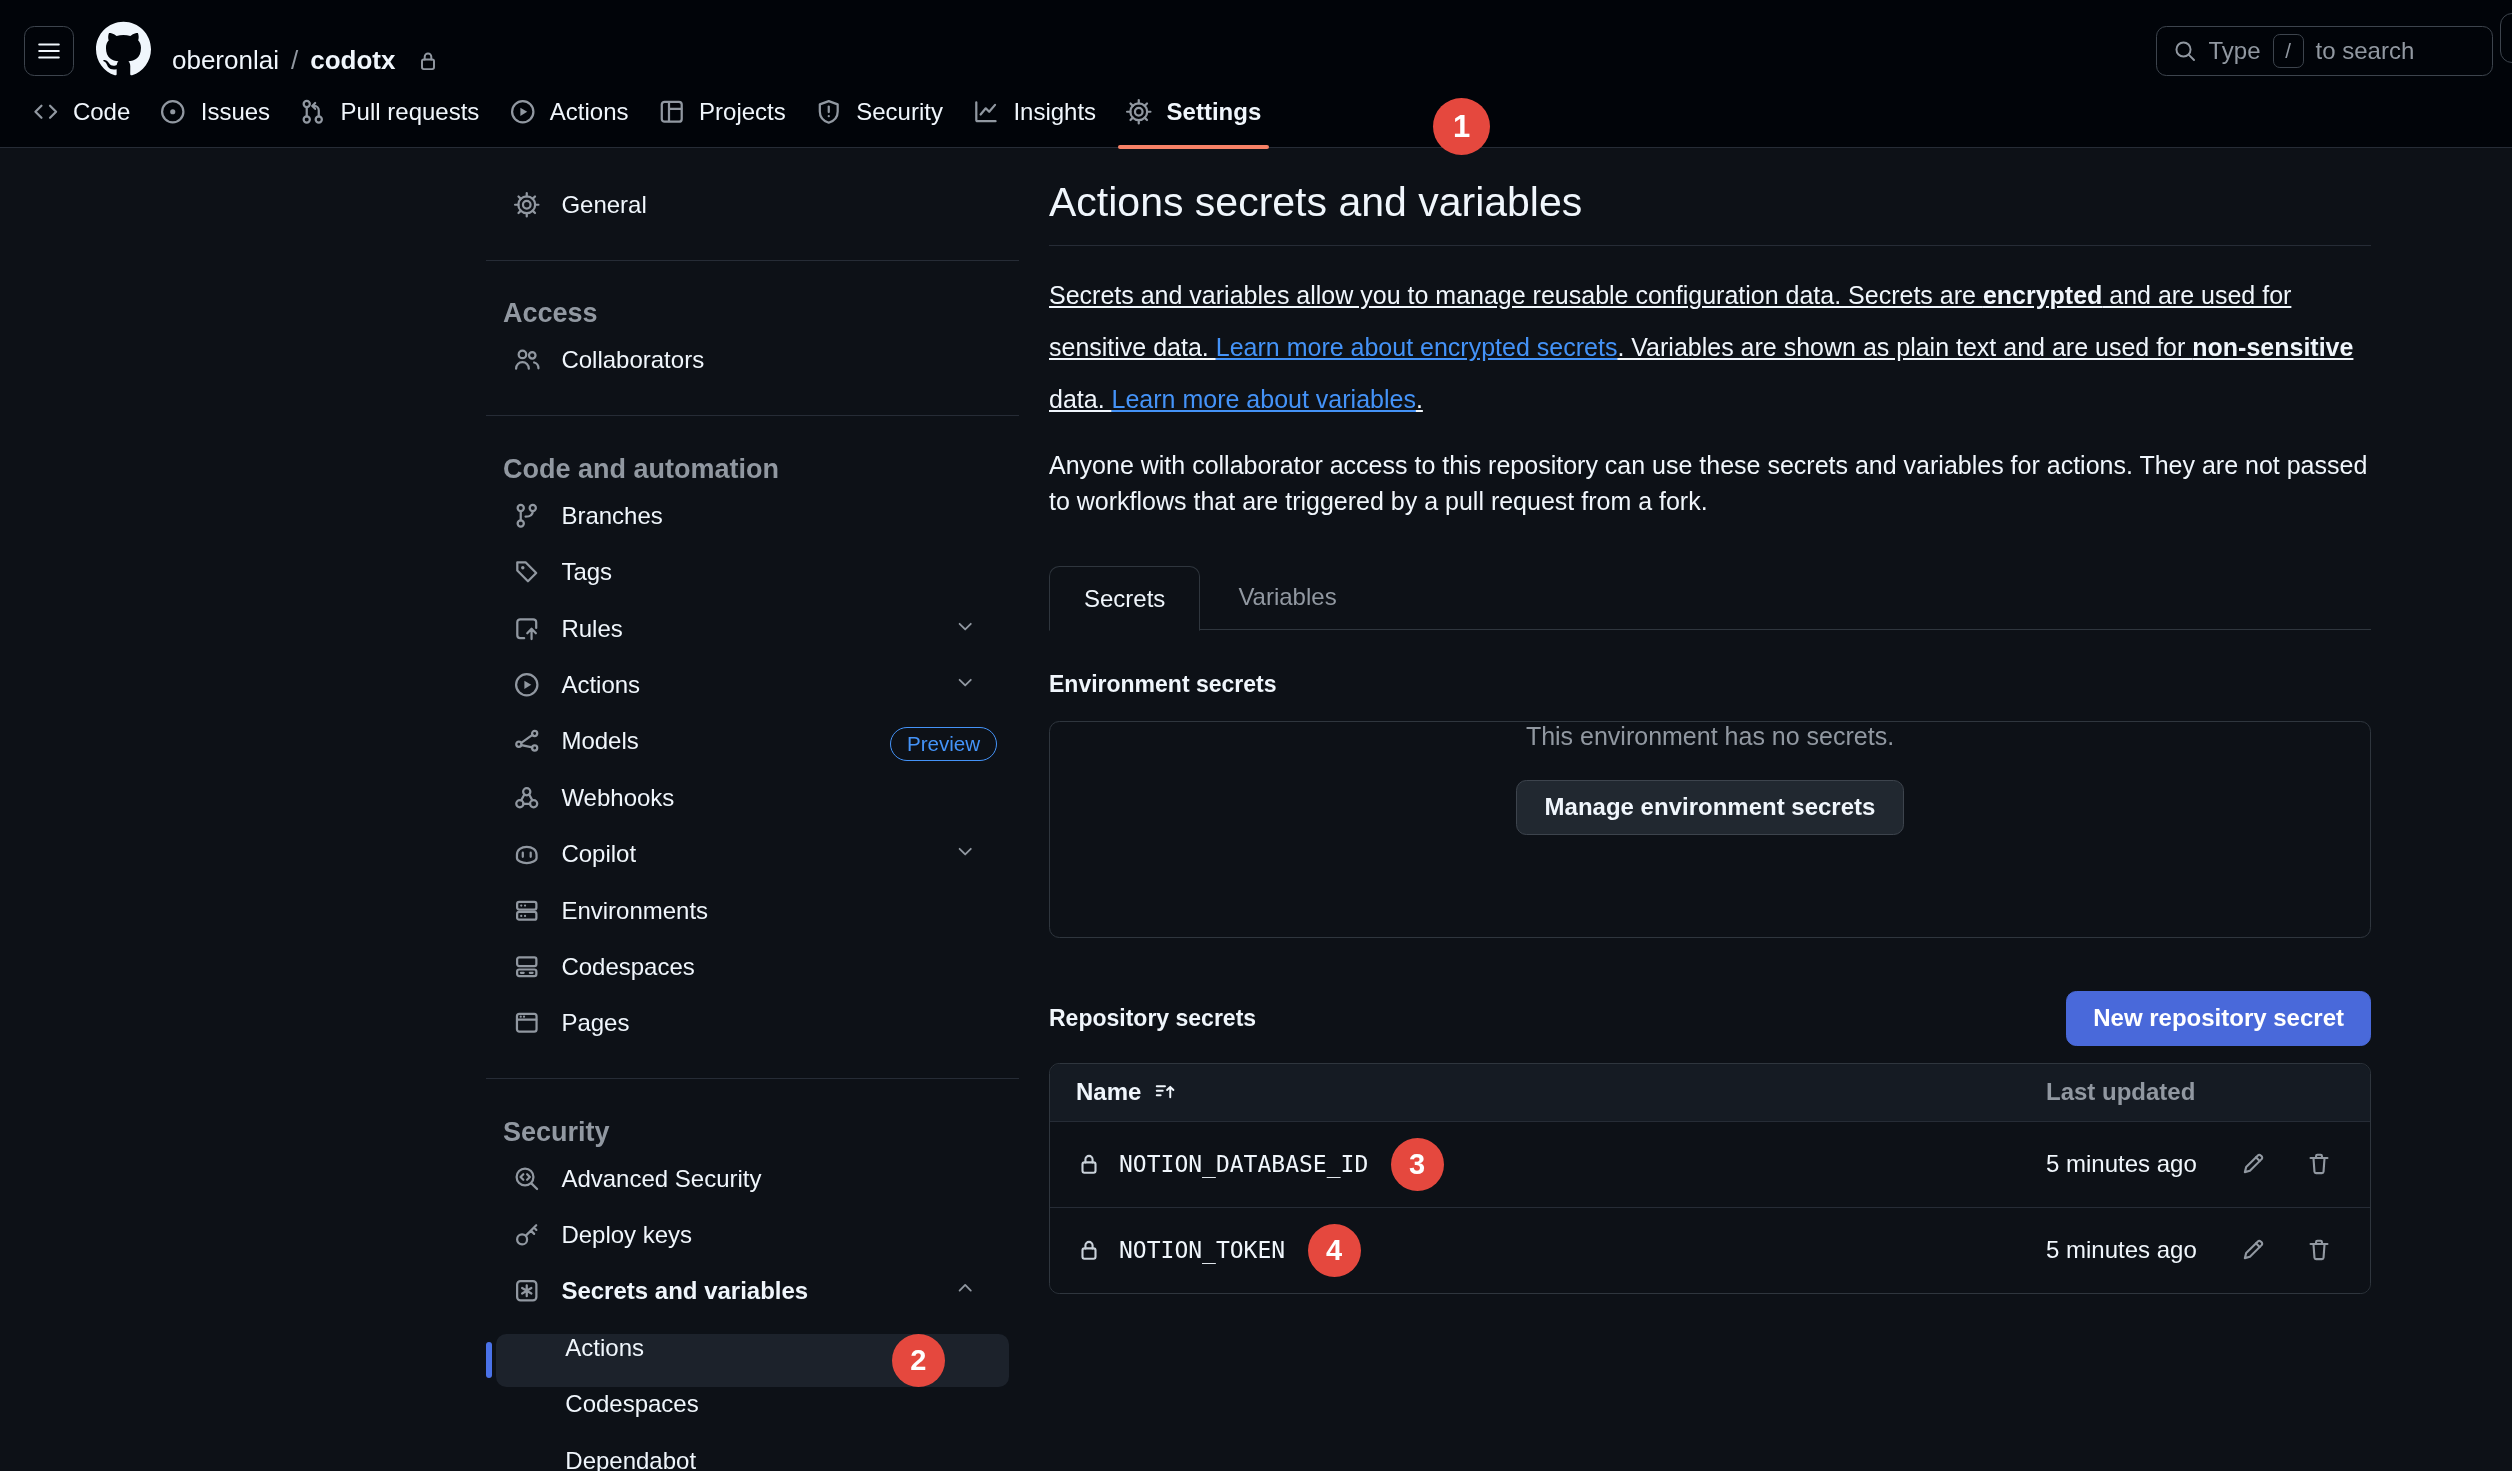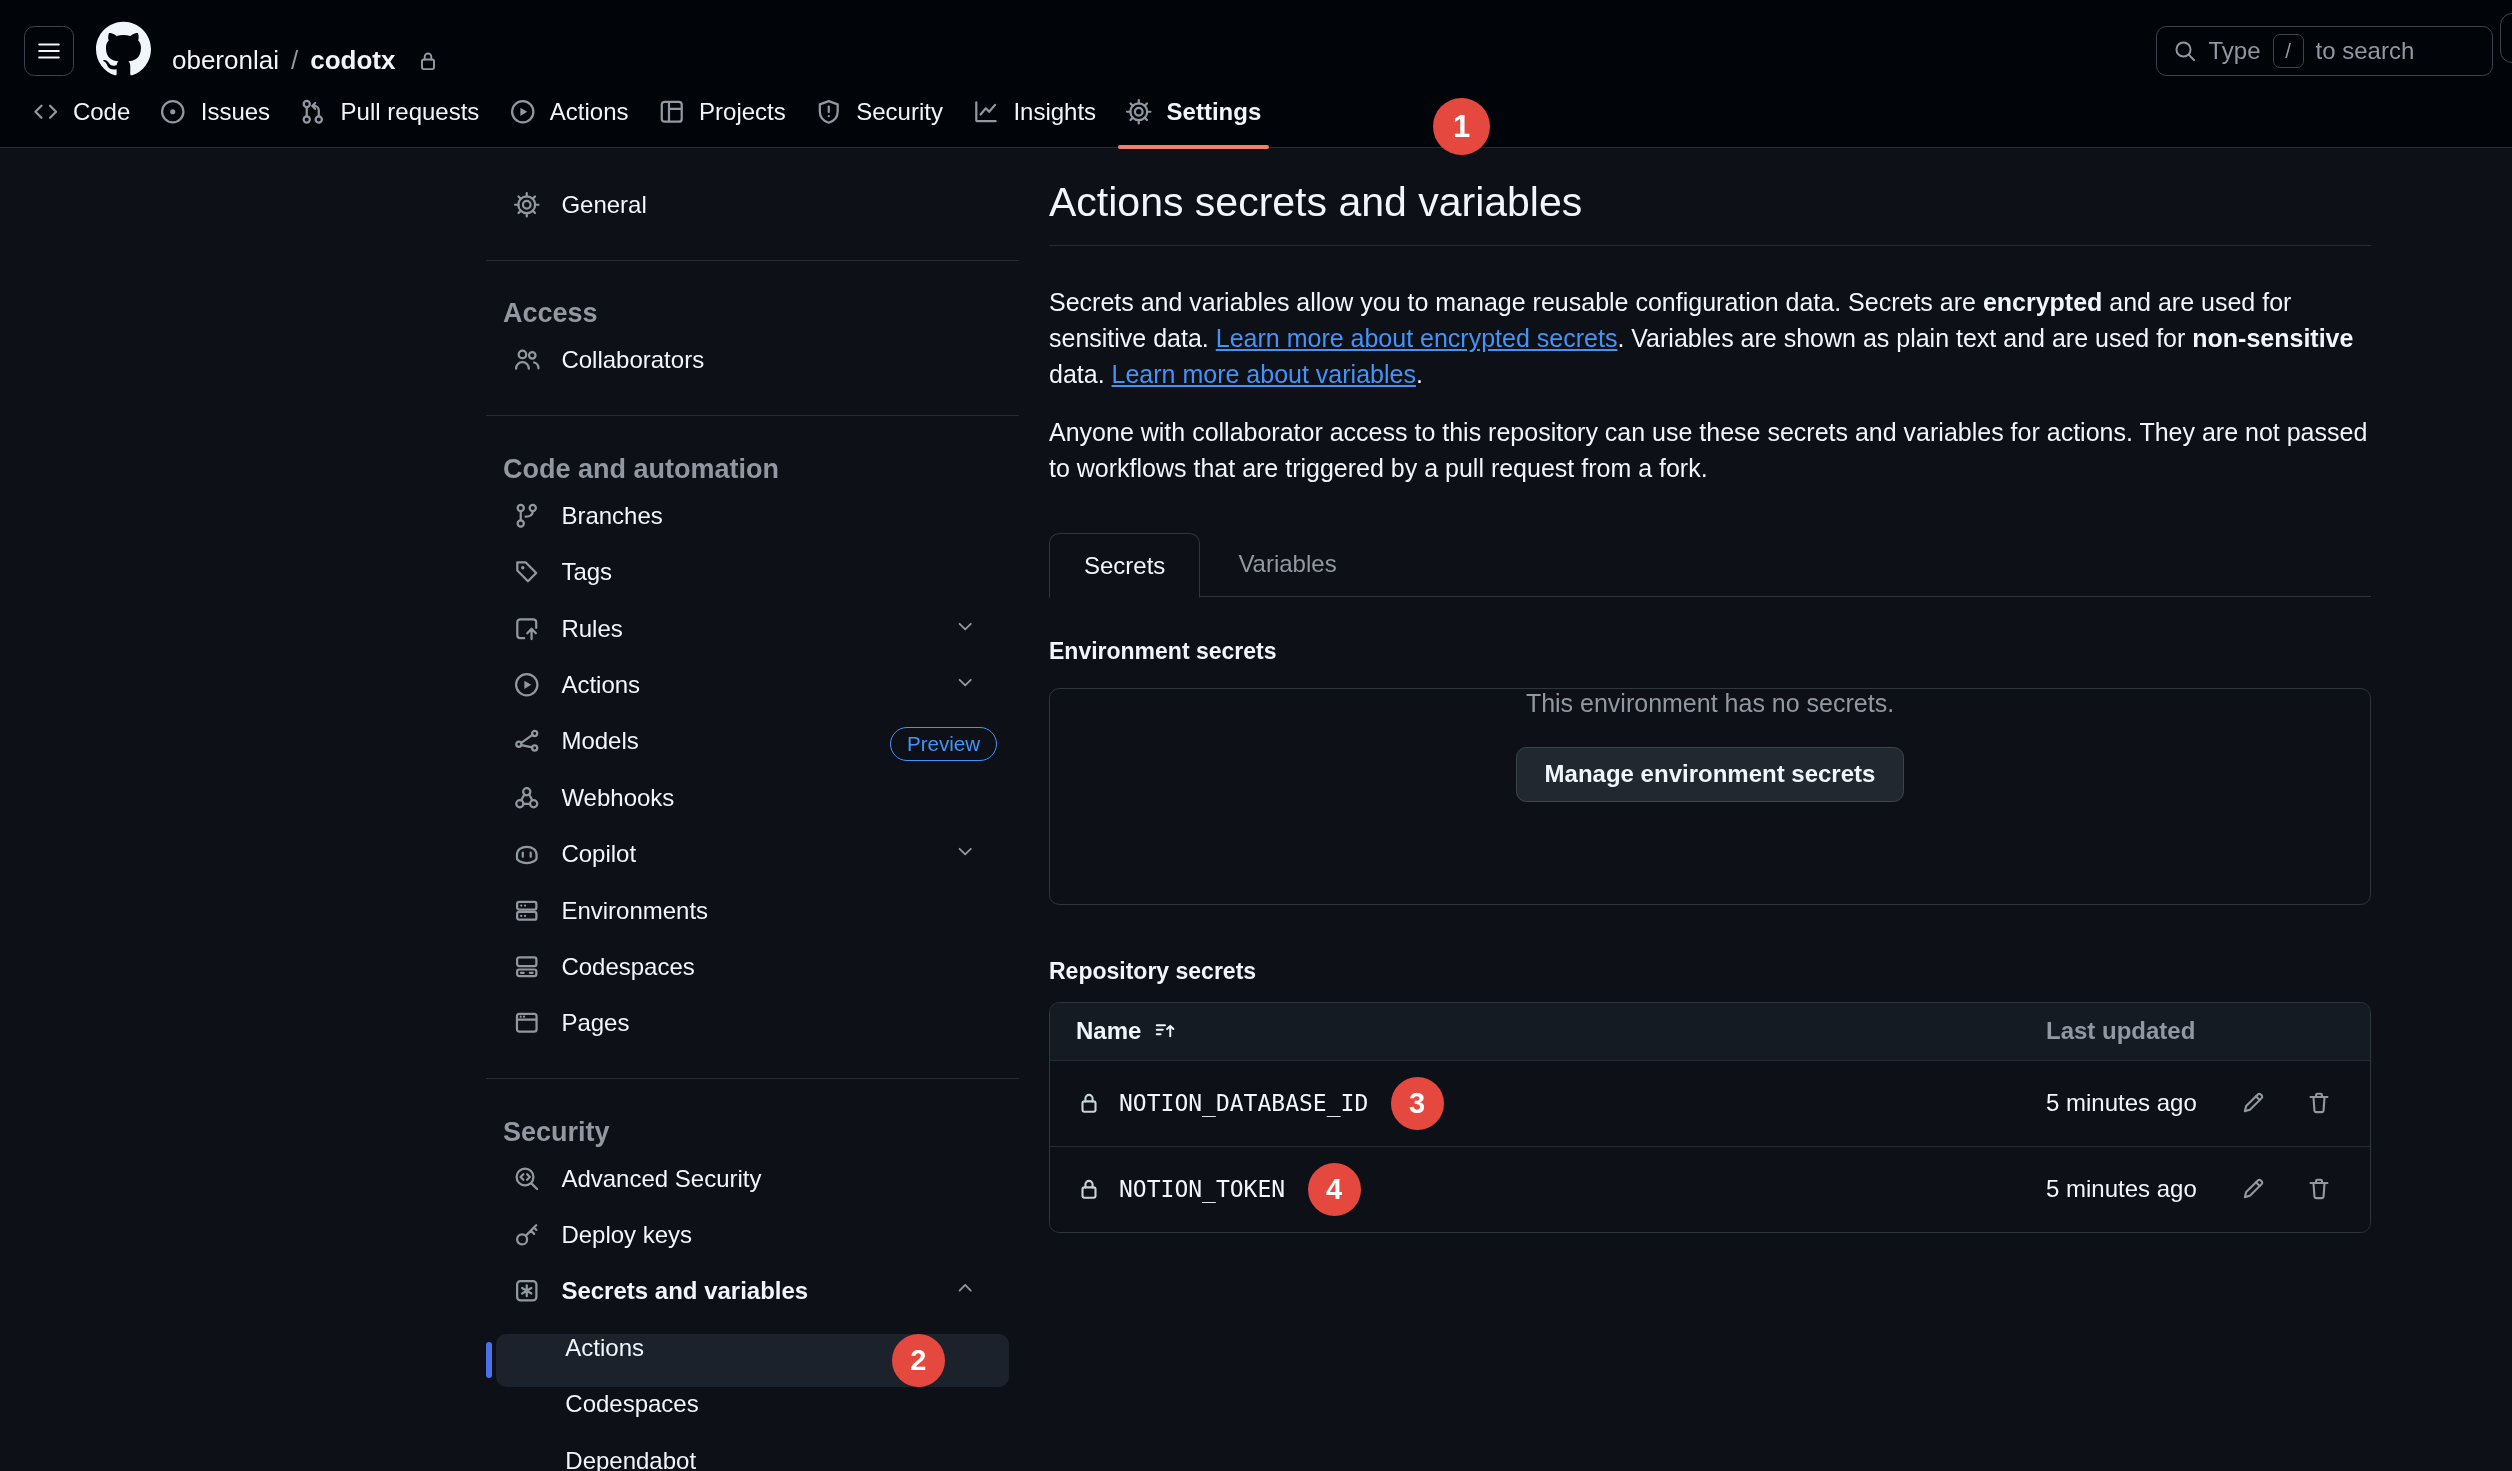--- a/index.html
+++ b/index.html
@@ -57,21 +57,21 @@
   .srow.sel::before { content:""; position:absolute; left:-10.3px; top:8.6px; width:6px; height:36px; border-radius:5.2px; background:#4a72e8; }
   .sdivider { border:none; border-top:1.7px solid #262c36; margin:15.5px 0; }
   .ssection { font-size:27px; font-weight:600; color:#9198a1; padding:22.4px 0 17px 17px; }
   .pill { margin-left:auto; border:1.7px solid #4493f8; color:#4493f8; border-radius:859px; font-size:20.6px;
     padding:4.3px 15.5px; line-height:1.1; }
   .ann-side { position:absolute; right:64px; top:0; }
 
   
   .content { flex:1; padding-top:28px; min-width:0; }
   .page-title { font-size:41px; font-weight:400; line-height:52px; padding-bottom:17px; border-bottom:1.7px solid #262c36; }
-  .intro { margin-top:38px; font-size:25px; line-height:36px; }
+  .intro { margin-top:23px; font-size:25px; line-height:52px;text-decoration:underline; }
   .note { margin-top:22.4px; font-size:25px; line-height:36px; }
   .link { color:#4493f8; text-decoration:underline; cursor:pointer; }
   strong { font-weight:700; }
 
   .tabnav { margin-top:45px; display:flex; align-items:flex-end; border-bottom:1.7px solid #2f363e; }
   .tab { height:65px; display:flex; align-items:center; padding:0 34px; font-size:24px; cursor:pointer; }
   .tab.active { color:#f0f6fc; border:1.7px solid #2f363e; border-bottom:1.7px solid #0d1117; margin-bottom:-1.7px;
     border-radius:10.3px 10.3px 0 0; background:#0d1117; }
   .tab.inactive { color:#9198a1; padding:0 38px; }
 
@@ -374,20 +374,21 @@
     </div>
 
     <h3 class="h3 env-heading">Environment secrets</h3>
     <div class="env-box">
       <div class="env-empty">This environment has no secrets.</div>
       <button class="btn btn-default">Manage environment secrets</button>
     </div>
 
     <div class="repo-head">
       <h3 class="h3">Repository secrets</h3>
+      <button class="btn btn-primary">New repository secret</button>
     </div>
 
     <div class="sec-table">
       <div class="t-grid t-head">
         <div class="th-name">
           <span>Name</span>
           <svg class="ic sort-ic" width="24" height="24" viewBox="0 0 16 16">
               <path d="M2.5 4.2h5.5M2.5 7.2h4M2.5 10.2h2.6M11.5 11.5V4.6M11.5 4.6 9.4 6.7M11.5 4.6l2.1 2.1"></path>
             </svg>
         </div>

